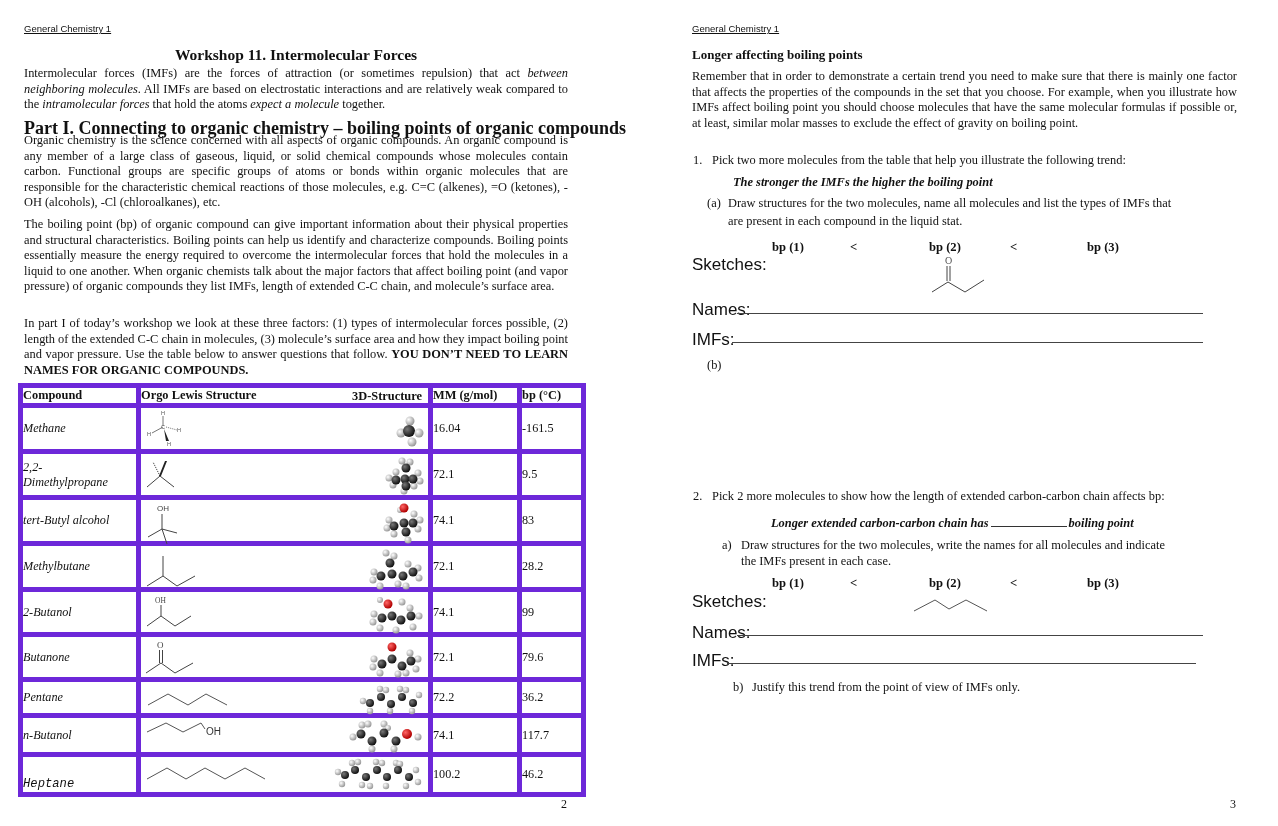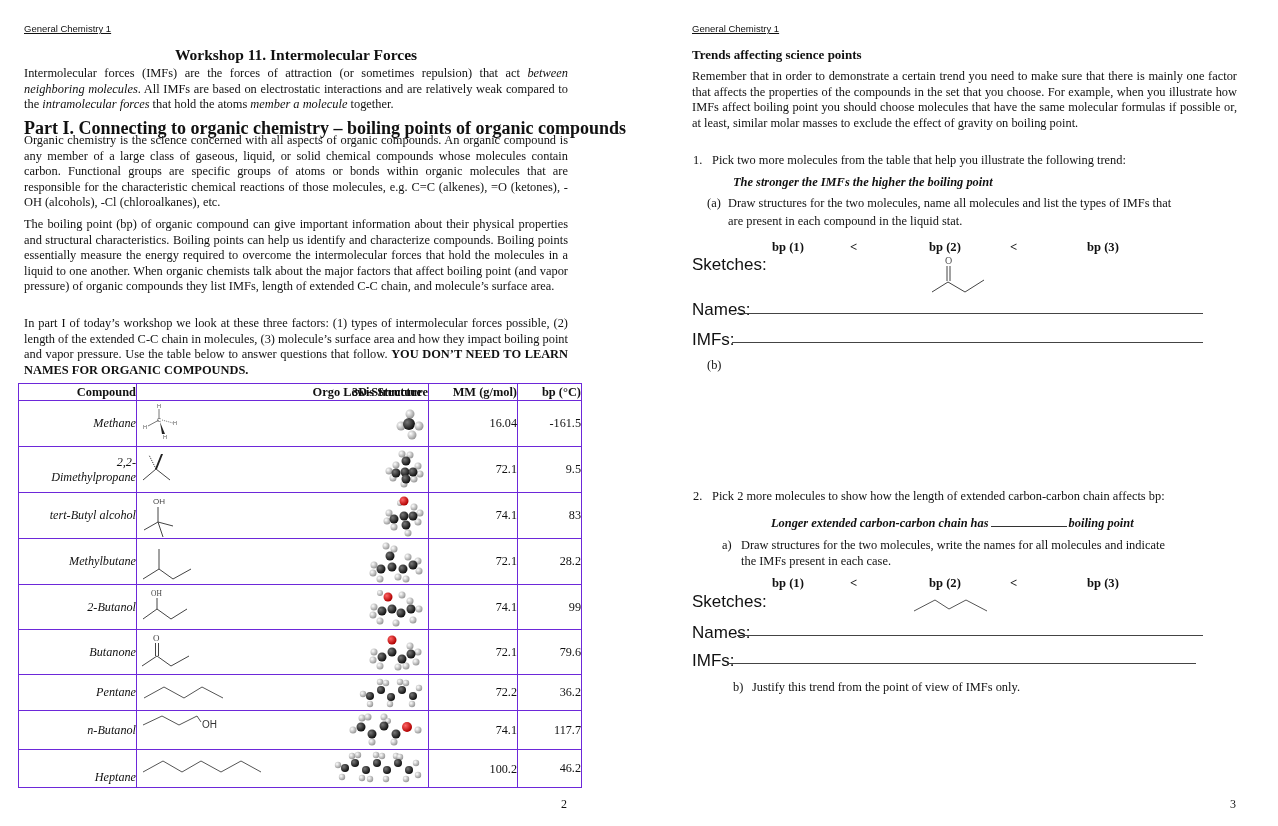--- a/index.html
+++ b/index.html
@@ -10,21 +10,21 @@
   #page-right { left: 640px; width: 638px; }
   .running-head { position: absolute; top: 23px; font-family: "Liberation Sans", sans-serif; font-size: 9.5px; text-decoration: underline; color: #111; }
   .para { position: absolute; font-family: "Liberation Serif", serif; font-size: 12.4px; line-height: 15.5px; text-align: justify; color: #111; }
   .title { position: absolute; left: 0; width: 590px; text-align: center; top: 46px; font-family: "Liberation Serif", serif; font-weight: bold; font-size: 15.5px; }
   .bold { font-weight: bold; }
   .ital { font-style: italic; }
   .heading-b { position: absolute; font-family: "Liberation Serif", serif; font-weight: bold; font-size: 18px; }
 
   
   table.cmp { position: absolute; left: 18px; top: 383px; border-collapse: collapse; font-family: "Liberation Serif", serif; font-size: 12.2px; }
-  table.cmp th, table.cmp td { border: 1px solid #6d28d9; text-align: right; vertical-align: middle; padding: 0; }
+  table.cmp th, table.cmp td { border: 5px solid #6d28d9; text-align: left; vertical-align: middle; padding: 0; }
   table.cmp th { font-weight: bold; height: 17px; font-size: 12.4px; }
   table.cmp td.name { font-style: italic; line-height: 15px; }
   .struct-cell { position: relative; }
   .struct-cell .lewis { position: absolute; left: 2px; top: 2px; }
   .struct-cell .ball { position: absolute; right: 4px; top: 2px; }
   th.orgo { text-align: left; padding-left: 6px; position: relative; }
   th.orgo .tdlabel { position: absolute; right: 6px; top: 1px; }
 
   .page-num { position: absolute; font-family: "Liberation Serif", serif; font-size: 12px; }
 
@@ -39,21 +39,21 @@
 <body>
 
 <div class="page" id="page-left">
   <div class="running-head" style="left:24px;">General Chemistry 1</div>
 
   <div class="title" style="left:0; width:592px;">Workshop 11. Intermolecular Forces</div>
 
   <div class="para" style="left:24px; top:66px; width:544px;">
     <span>Intermolecular forces (IMFs) are the forces of attraction (or sometimes repulsion) that act</span>
     <span class="ital">between neighboring molecules</span><span>. All IMFs are based on electrostatic interactions and are relatively</span>
-    <span>weak compared to the </span><span class="ital">intramolecular forces</span><span> that hold the atoms </span><span class="ital">member a molecule</span><span> together.</span>
+    <span>weak compared to the </span><span class="ital">intramolecular forces</span><span> that hold the atoms </span><span class="ital">expect a molecule</span><span> together.</span>
   </div>
 
   <div class="heading-b" style="left:24px; top:118px;">Part I. Connecting to organic chemistry – boiling points of organic compounds</div>
   <div class="para" style="left:24px; top:133px; width:544px;">Organic chemistry is the science concerned with all aspects of organic compounds. An organic compound is any member of a large class of gaseous, liquid, or solid chemical compounds whose molecules contain carbon. Functional groups are specific groups of atoms or bonds within organic molecules that are responsible for the characteristic chemical reactions of those molecules, e.g. C=C (alkenes), =O (ketones), -OH (alcohols), -Cl (chloroalkanes), etc.</div>
   <div class="para" style="left:24px; top:217px; width:544px;">The boiling point (bp) of organic compound can give important information about their physical properties and structural characteristics. Boiling points can help us identify and characterize compounds. Boiling points essentially measure the energy required to overcome the intermolecular forces that hold the molecules in a liquid to one another. When organic chemists talk about the major factors that affect boiling point (and vapor pressure) of organic compounds they list IMFs, length of extended C-C chain, and molecule’s surface area.</div>
   <div class="para" style="left:24px; top:316px; width:544px;">
     <span>In part I of today’s workshop we look at these three factors: (1) types of intermolecular forces possible, (2) length of the extended C-C chain in molecules, (3) molecule’s surface area and how they impact boiling point and vapor pressure. Use the table below to answer questions that follow. </span><span class="bold">YOU DON’T NEED TO LEARN NAMES FOR ORGANIC COMPOUNDS.</span>
   </div>
 
   <table class="cmp">
@@ -356,21 +356,21 @@
                 <circle cx="48" cy="22" r="4.5"></circle>
             </g>
             <circle cx="59" cy="15" r="5" fill="url(#gO)"></circle>
           </svg>
         </td>
         <td>74.1</td>
         <td>117.7</td>
       </tr>
 
       <tr style="height:38px;">
-        <td class="name" style="vertical-align:top; padding-top:20px;">Heptane</td>
+        <td class="name" style="vertical-align:top; padding-top:20px;font-family:Liberation Mono, monospace;">Heptane</td>
         <td class="struct-cell">
           <svg class="lewis" width="130" height="30" viewBox="0 0 130 30" style="top:4px;">
             <polyline points="4,18 24,7 43,18 62,7 82,18 102,7 122,18" stroke="#555" stroke-width="1" fill="none"></polyline>
           </svg>
           <svg class="ball" width="90" height="34" viewBox="0 0 90 34" style="top:1px;">
             <g fill="url(#gH)">
               <circle cx="4" cy="14" r="3.2"></circle>
                 <circle cx="8" cy="26" r="3.2"></circle>
                 <circle cx="18" cy="5" r="3.2"></circle>
               <circle cx="24" cy="4" r="3.2"></circle>
@@ -401,21 +401,21 @@
       </tr>
     </tbody>
   </table>
 
   <div class="page-num" style="left:561px; top:797px;">2</div>
 </div>
 
 <div class="page" id="page-right">
   <div class="running-head" style="left:52px;">General Chemistry 1</div>
 
-  <div class="heading-b" style="left:52px; top:47px; font-size:13px;">Trends affecting science points</div>
+  <div class="heading-b" style="left:52px; top:47px; font-size:13px;">Longer affecting boiling points</div>
 
   <div class="para" style="left:52px; top:69px; width:545px;">Remember that in order to demonstrate a certain trend you need to make sure that there is mainly one factor that affects the properties of the compounds in the set that you choose. For example, when you illustrate how IMFs affect boiling point you should choose molecules that have the same molecular formulas if possible or, at least, similar molar masses to exclude the effect of gravity on boiling point.</div>
 
   <div class="numbered" style="left:53px; top:153px;">1.</div>
   <div class="numbered" style="left:72px; top:153px;">Pick two more molecules from the table that help you illustrate the following trend:</div>
   <div class="numbered bold ital" style="left:93px; top:175px;">The stronger the IMFs the higher the boiling point</div>
 
   <div class="numbered" style="left:67px; top:196px;">(a)</div>
   <div class="numbered" style="left:88px; top:196px;">
     <div>Draw structures for the two molecules, name all molecules and list the types of IMFs that</div>

